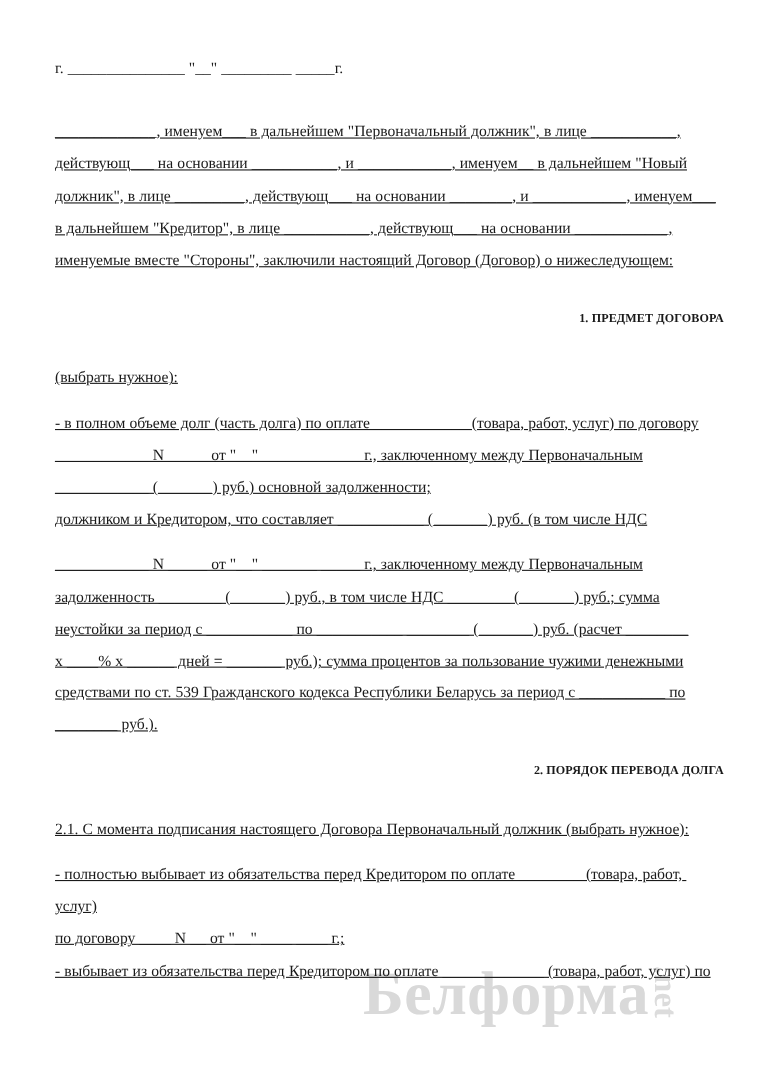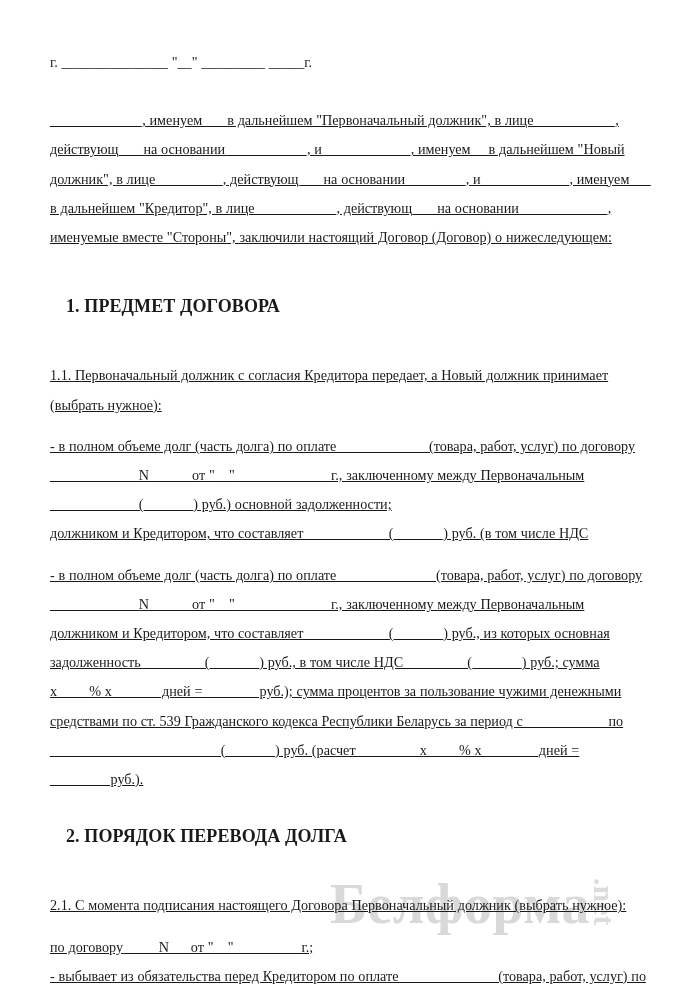--- a/index.html
+++ b/index.html
@@ -71,25 +71,26 @@
     text-align: left;
     margin: 0;
     white-space: pre-wrap;
     word-spacing: 0.2px;
   }
   .gap-lg { height: 29px; }
   .gap-md { height: 24px; }
   .gap-sm { height: 12px; }
 
   .heading {
-    font-size: 18px;
+    font-size: 11px;
     line-height: 29.2px;
     font-weight: 700;
-    margin: 16px;
+    margin: 0;
     letter-spacing: 0.1px;
+    text-align: right;
   }
 
   .block { margin: 0; text-decoration: underline; }
 </style>
 </head>
 <body>
 
 <div id="watermark">
   <div class="wm-text">Белформа</div>
   <div class="wm-suffix">.net</div>
@@ -109,59 +110,57 @@
     <p class="para">именуемые вместе "Стороны", заключили настоящий Договор (Договор) о нижеследующем:</p>
   </div>
 
   <div class="gap-md"></div>
 
   <h2 class="heading">1. ПРЕДМЕТ ДОГОВОРА</h2>
 
   <div class="gap-md"></div>
 
   <div class="block">
-    <p class="para">1.1. Первоначальный должник с согласия Кредитора передает, а Новый должник принимает</p>
     <p class="para">(выбрать нужное):</p>
   </div>
 
   <div class="gap-sm"></div>
 
   <div class="block">
     <p class="para">- в полном объеме долг (часть долга) по оплате ____________ (товара, работ, услуг) по договору</p>
     <p class="para">____________ N _____ от "__" _______ _____ г., заключенному между Первоначальным</p>
     <p class="para">____________ (_______) руб.) основной задолженности;</p>
     <p class="para">должником и Кредитором, что составляет ___________ (_______) руб. (в том числе НДС</p>
   </div>
 
   <div class="gap-sm"></div>
 
   <div class="block">
-    <p class="para">- в полном объеме долг (часть долга) по оплате _____________ (товара, работ, услуг) по договору</p>
     <p class="para">____________ N _____ от "__" _______ _____ г., заключенному между Первоначальным</p>
-    <p class="para">должником и Кредитором, что составляет ___________ (_______) руб., из которых основная</p>
     <p class="para">задолженность ________ (_______) руб., в том числе НДС ________ (_______) руб.; сумма</p>
+    <p class="para">неустойки за период с ___________ по ___________ ________ (_______) руб. (расчет ________</p>
     <p class="para">х ____% х ______ дней = _______ руб.); сумма процентов за пользование чужими денежными</p>
     <p class="para">средствами по ст. 539 Гражданского кодекса Республики Беларусь за период с ___________ по</p>
-    <p class="para">___________ ____________ (_______) руб. (расчет ________ х ____% х _______ дней =</p>
     <p class="para">________ руб.).</p>
   </div>
 
   <div class="gap-sm"></div>
 
   <h2 class="heading">2. ПОРЯДОК ПЕРЕВОДА ДОЛГА</h2>
 
   <div class="gap-md"></div>
 
   <div class="block">
     <p class="para">2.1. С момента подписания настоящего Договора Первоначальный должник (выбрать нужное):</p>
   </div>
 
   <div class="gap-sm"></div>
 
   <div class="block">
+    <p class="para">- полностью выбывает из обязательства перед Кредитором по оплате ________ (товара, работ, услуг)</p>
     <p class="para">по договору ____ N __ от "__" ____ ____ г.;</p>
   </div>
 
   <div class="block">
     <p class="para">- выбывает из обязательства перед Кредитором по оплате _____________ (товара, работ, услуг) по</p>
 
   </div>
 
 </div>
 

